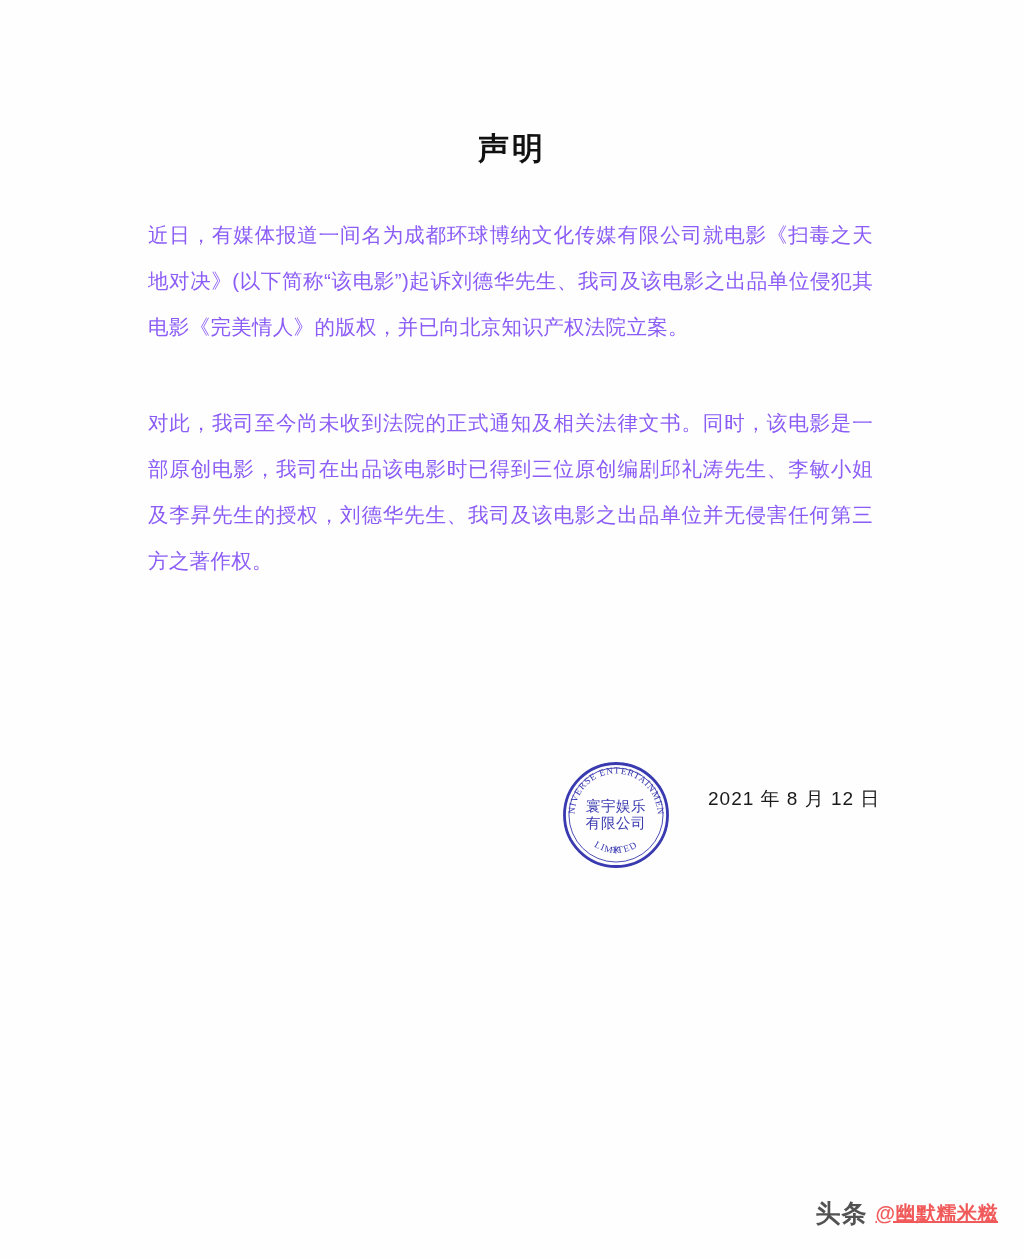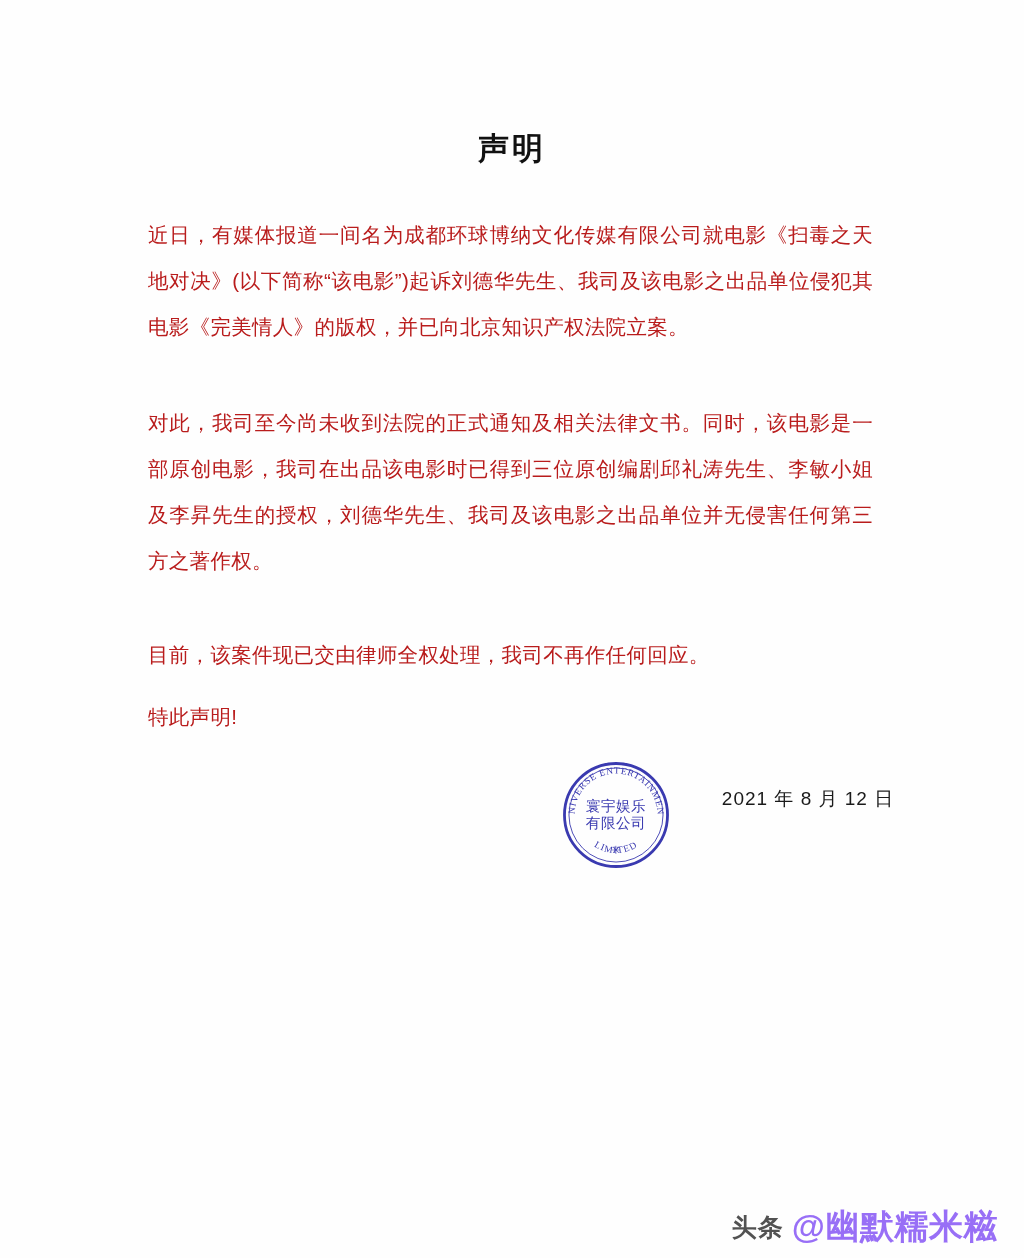--- a/index.html
+++ b/index.html
@@ -34,21 +34,21 @@
     letter-spacing: 3px;
     color: #111;
   }
 
   .body-block {
     position: absolute;
     left: 148px;
     width: 725px;
     font-size: 20.5px;
     line-height: 46px;
-    color: #b91c1c;
+    color: #8b5cf6;
     text-align: justify;
     text-justify: inter-ideograph;
     letter-spacing: 0.3px;
   }
 
   #para1 { top: 212px; }
   #para2 { top: 400px; font-family: Liberation Serif, serif; }
   #para3 { top: 632px; }
   #para4 { top: 694px; }
 
@@ -71,56 +71,55 @@
   .sign-lines {
     position: absolute;
     left: 148px;
     top: 24px;
     width: 200px;
     font-size: 19px;
     line-height: 40px;
     color: #1a1a1a;
     white-space: nowrap;
   }
-  .sign-date { letter-spacing: 1px; text-align: center; }
+  .sign-date { letter-spacing: 1px; }
   .sign-company { letter-spacing: 0.5px; }
 
   .watermark {
     position: absolute;
     right: 26px;
-    bottom: 8px;
+    bottom: 28px;
     display: flex;
     align-items: center;
     gap: 8px;
     opacity: 0.88;
   }
   .wm-logo {
     font-size: 25px;
     font-weight: bold;
     color: #3b3b3b;
     letter-spacing: 1px;
   }
   .wm-name {
-    font-size: 34px;
+    font-size: 20px;
     font-weight: bold;
-    color: #8b5cf6;
+    color: #ef4444;
     letter-spacing: 0.5px;
+    text-decoration: underline;
   }
 </style>
 </head>
 <body>
 
 <div class="page">
 
   <div class="doc-title">声明</div>
 
   <div class="body-block" id="para1">近日，有媒体报道一间名为成都环球博纳文化传媒有限公司就电影《扫毒之天地对决》(以下简称“该电影”)起诉刘德华先生、我司及该电影之出品单位侵犯其电影《完美情人》的版权，并已向北京知识产权法院立案。</div>
   <div class="body-block" id="para2">对此，我司至今尚未收到法院的正式通知及相关法律文书。同时，该电影是一部原创电影，我司在出品该电影时已得到三位原创编剧邱礼涛先生、李敏小姐及李昇先生的授权，刘德华先生、我司及该电影之出品单位并无侵害任何第三方之著作权。</div>
-  <div class="body-block" id="para3">目前，该案件现已交由律师全权处理，我司不再作任何回应。</div>
-  <div class="body-block" id="para4">特此声明!</div>
 
   <div class="sign-area">
 
     <svg class="stamp" viewBox="0 0 200 200">
       <defs>
         <path id="arcTop" d="M 26,100 A 74,74 0 0 1 174,100"></path>
         <path id="arcBottom" d="M 32,100 A 68,68 0 0 0 168,100"></path>
       </defs>
       <circle cx="100" cy="100" r="92" fill="none" stroke="#3a3ab0" stroke-width="5"></circle>
       <circle cx="100" cy="100" r="84" fill="none" stroke="#3a3ab0" stroke-width="1.6"></circle>

